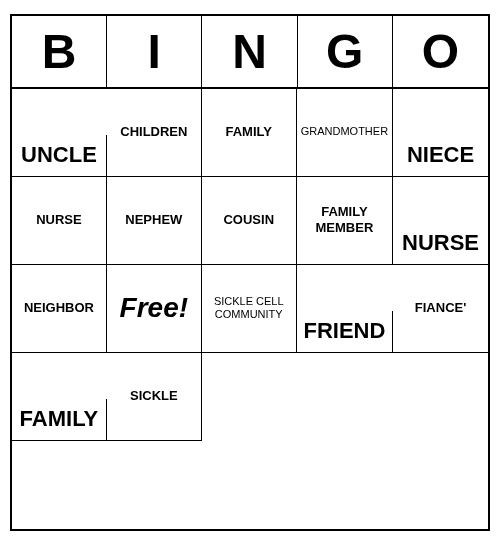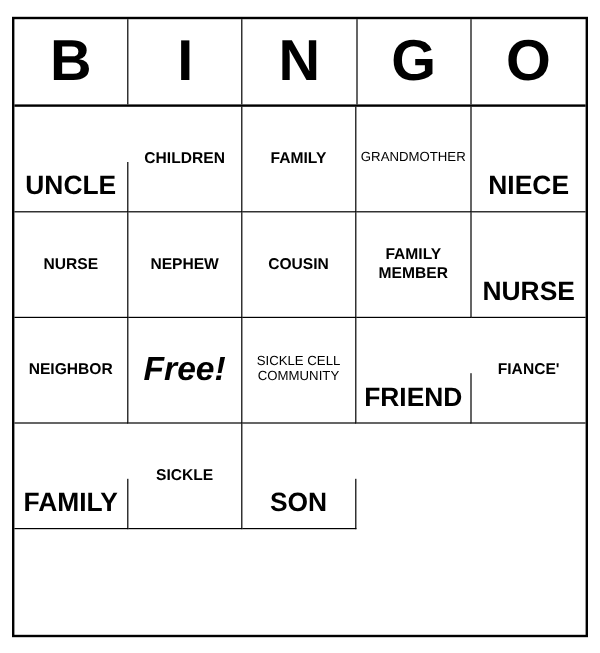--- a/index.html
+++ b/index.html
@@ -95,15 +95,14 @@
       <div class="bingo-cell medium-text">COUSIN</div>
       <div class="bingo-cell medium-text">FAMILY MEMBER</div>
       <div class="bingo-cell large-text">NURSE</div>
       <div class="bingo-cell medium-text">NEIGHBOR</div>
       <div class="bingo-cell free-cell">Free!</div>
       <div class="bingo-cell small-text">SICKLE CELL COMMUNITY</div>
       <div class="bingo-cell large-text">FRIEND</div>
       <div class="bingo-cell medium-text">FIANCE'</div>
       <div class="bingo-cell large-text">FAMILY</div>
       <div class="bingo-cell medium-text">SICKLE</div>
-      <div class="bingo-cell large-text">SON</div>
     </div>
 </div>
 
 </body></html>

